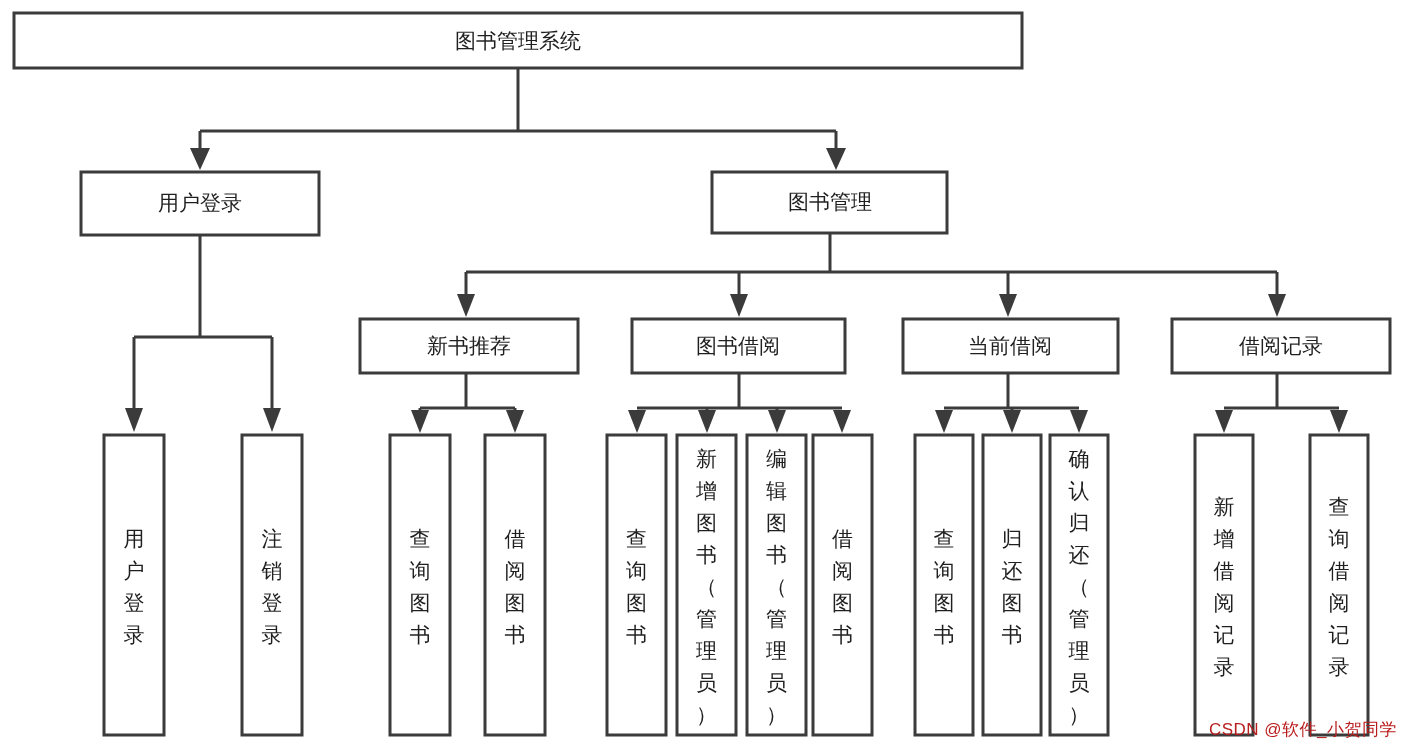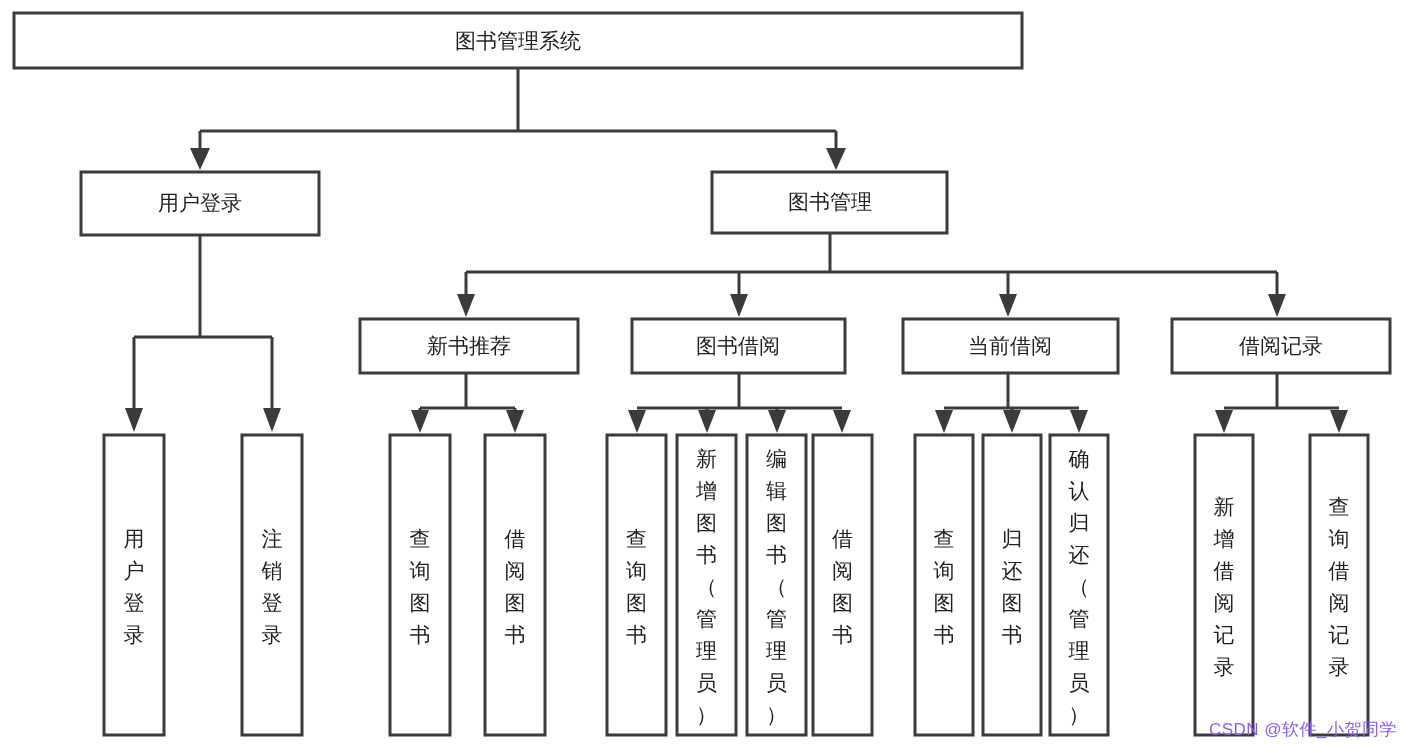--- a/index.html
+++ b/index.html
@@ -45,21 +45,21 @@
   .arrow-head {
     fill: #3b3b3b;
     stroke: none;
   }
   .watermark {
     position: absolute;
     right: 8px;
     bottom: 6px;
     font-family: "Liberation Sans", "DejaVu Sans", sans-serif;
     font-size: 17px;
-    color: #8b5cf6;
+    color: #b91c1c;
     letter-spacing: 0.5px;
     white-space: nowrap;
     user-select: none;
   }
 </style>
 </head>
 <body>
 
 <svg id="diagram" viewBox="0 0 1405 747" xmlns="http://www.w3.org/2000/svg">
 

